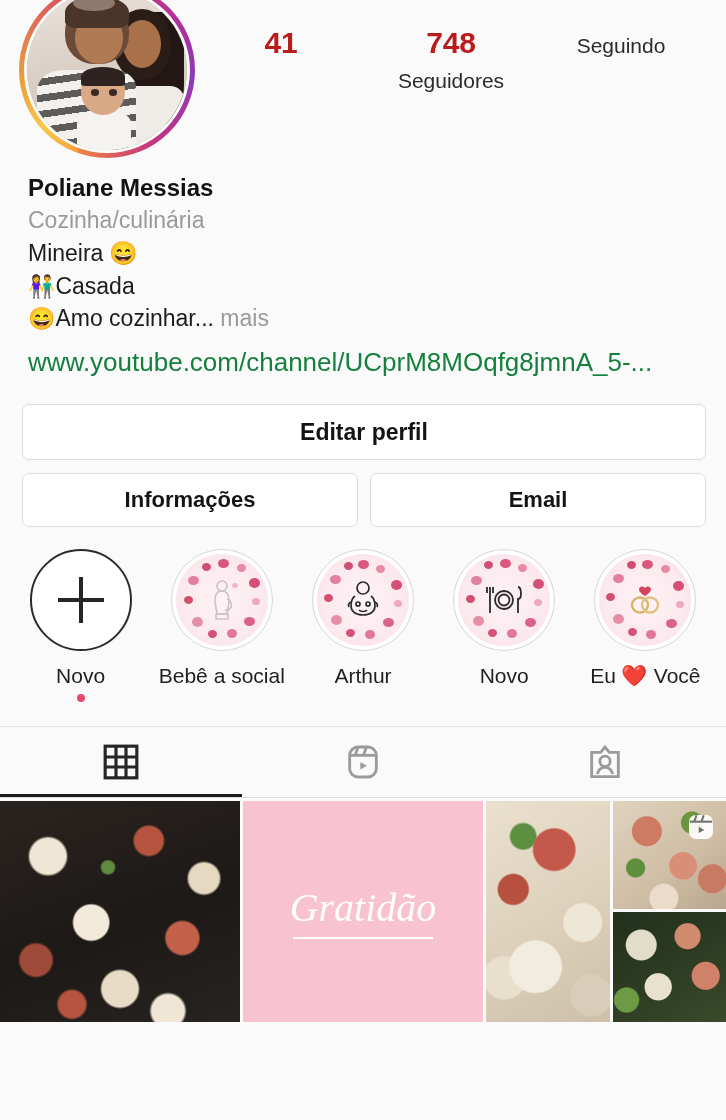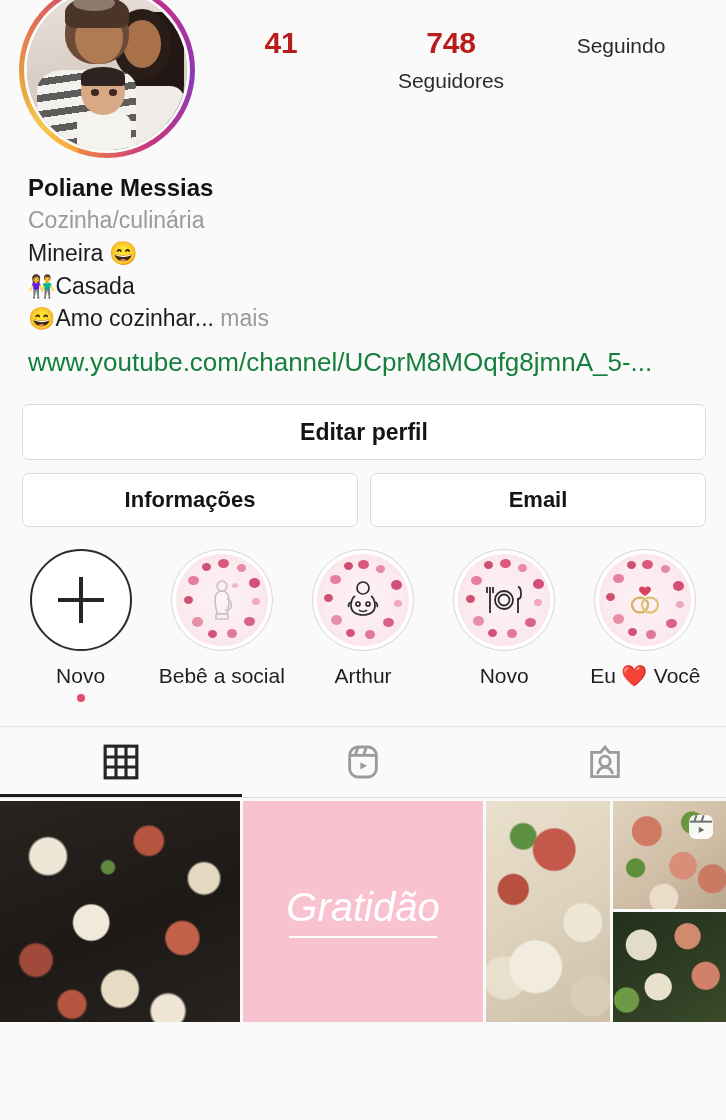--- a/index.html
+++ b/index.html
@@ -97,21 +97,21 @@
   
   .grid { display:flex; gap:3px; height:224px; padding-top:3px; }
   .cell { position:relative; overflow:hidden; background:#ddd; }
   .c1 { width:240px; }
   .c2 { width:240px; background:#f9c2d0; display:flex; align-items:center; justify-content:center; }
   .c3col { width:auto; flex:1; display:flex; gap:3px; }
   .c3 { width:124px; }
   .c4col { flex:1; display:flex; flex-direction:column; gap:3px; }
   .c4 { height:108px; }
   .c5 { flex:1; }
-  .gratidao { font-family:Liberation Sans, sans-serif; font-style:italic; font-size:40px; color:#fff; position:relative; padding-bottom:8px; }
+  .gratidao { font-family:Liberation Serif, serif; font-style:italic; font-size:40px; color:#fff; position:relative; padding-bottom:8px; }
   .gratidao::after { content:""; position:absolute; left:2%; right:2%; bottom:0; height:2px; background:#fff; }
   .food-a { position:absolute; inset:0; background:
       radial-gradient(circle at 20% 25%, #efe6d6 0 7%, transparent 8%),
       radial-gradient(circle at 62% 18%, #b5543f 0 6%, transparent 7%),
       radial-gradient(circle at 38% 55%, #f1e9d9 0 9%, transparent 10%),
       radial-gradient(circle at 76% 62%, #c2604a 0 7%, transparent 8%),
       radial-gradient(circle at 15% 72%, #9f4a3a 0 6%, transparent 7%),
       radial-gradient(circle at 50% 85%, #e9dcc6 0 8%, transparent 9%),
       radial-gradient(circle at 85% 35%, #e6d9c2 0 6%, transparent 7%),
       radial-gradient(circle at 30% 92%, #b5543f 0 5%, transparent 6%),

